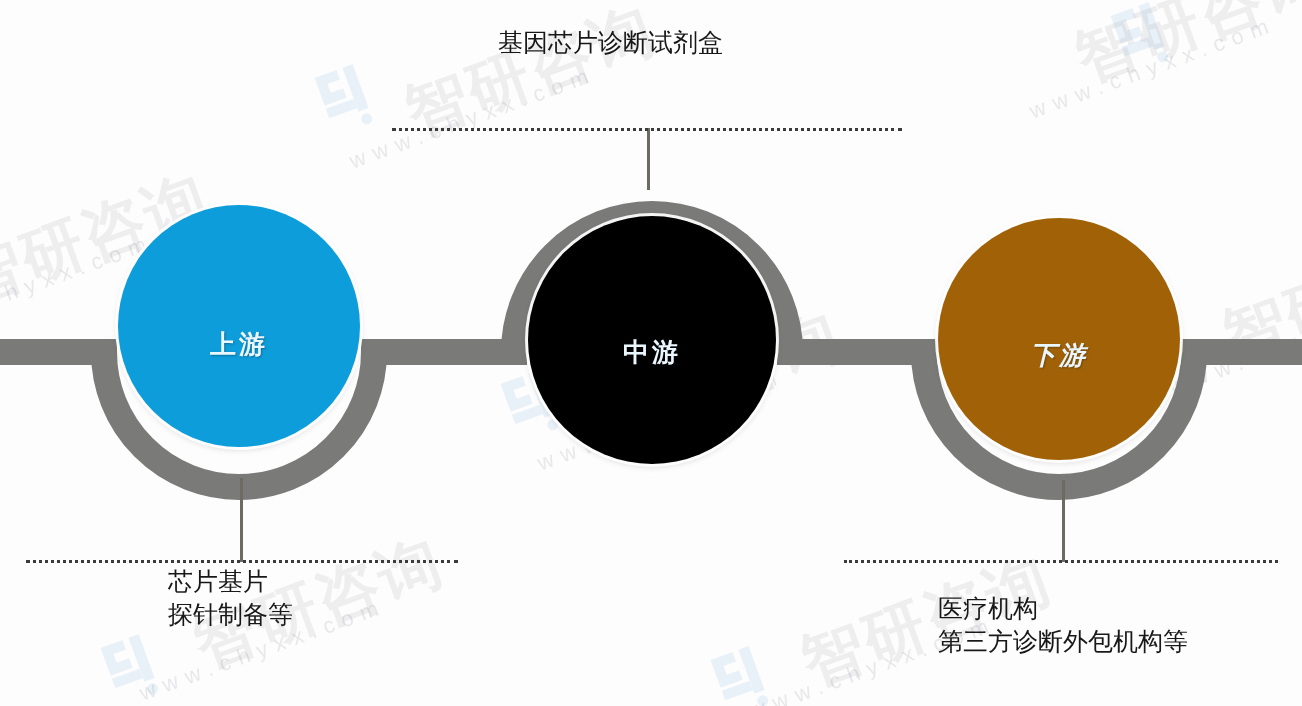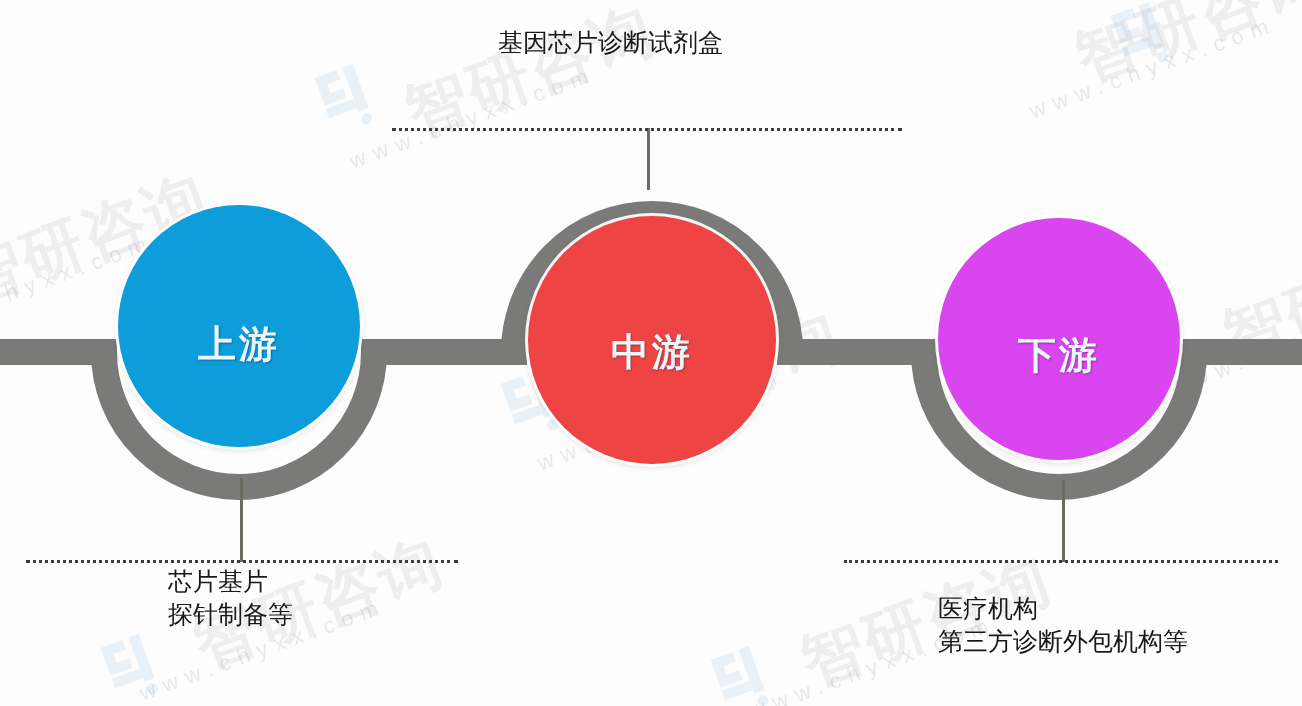--- a/index.html
+++ b/index.html
@@ -65,21 +65,21 @@
     border-radius: 50%;
     z-index: 20;
     display: flex;
     align-items: center;
     justify-content: center;
     box-shadow: 0 0 0 3px rgba(255,255,255,0.92), 0 2px 7px rgba(0,0,0,0.18);
   }
   .node-label {
     color: #eaf7ff;
     font-weight: bold;
-    font-size: 38px;
+    font-size: 26px;
     letter-spacing: 3px;
     text-shadow: 1px 1px 2px rgba(0,0,0,0.30);
   }
   #node-upstream {
     left: 118px; top: 205px;
     width: 242px; height: 242px;
   }
   #node-upstream .node-label { transform: translateY(18px); }
   #node-midstream {
     left: 528px; top: 216px;
@@ -202,25 +202,25 @@
              A 138,138 0 0 1 790,352
              L 924,352
              A 135,135 0 0 0 1194,352
              L 1302,352" fill="none" stroke="#7a7a78" stroke-width="26" stroke-linecap="butt"></path>
   </svg>
 
   <div class="node" id="node-upstream" style="background:#0d9ddb;">
     <span class="node-label">上游</span>
   </div>
 
-  <div class="node" id="node-midstream" style="background:#ef4444;font-family:Liberation Serif, serif;">
+  <div class="node" id="node-midstream" style="background:#000000;font-family:Liberation Serif, serif;">
     <span class="node-label">中游</span>
   </div>
 
-  <div class="node" id="node-downstream" style="background:#d946ef;">
+  <div class="node" id="node-downstream" style="background:#a16207;font-style:italic;">
     <span class="node-label">下游</span>
   </div>
 
   <div class="leader" id="leader-top" style="background: rgb(109, 106, 99);"></div>
   <div class="dotline" id="dotline-top" style="border-top-color: rgb(59, 59, 59);"></div>
   <div class="callout" id="callout-midstream">
     <div class="callout-text">
       <span class="line">基因芯片诊断试剂盒</span>
     </div>
   </div>

